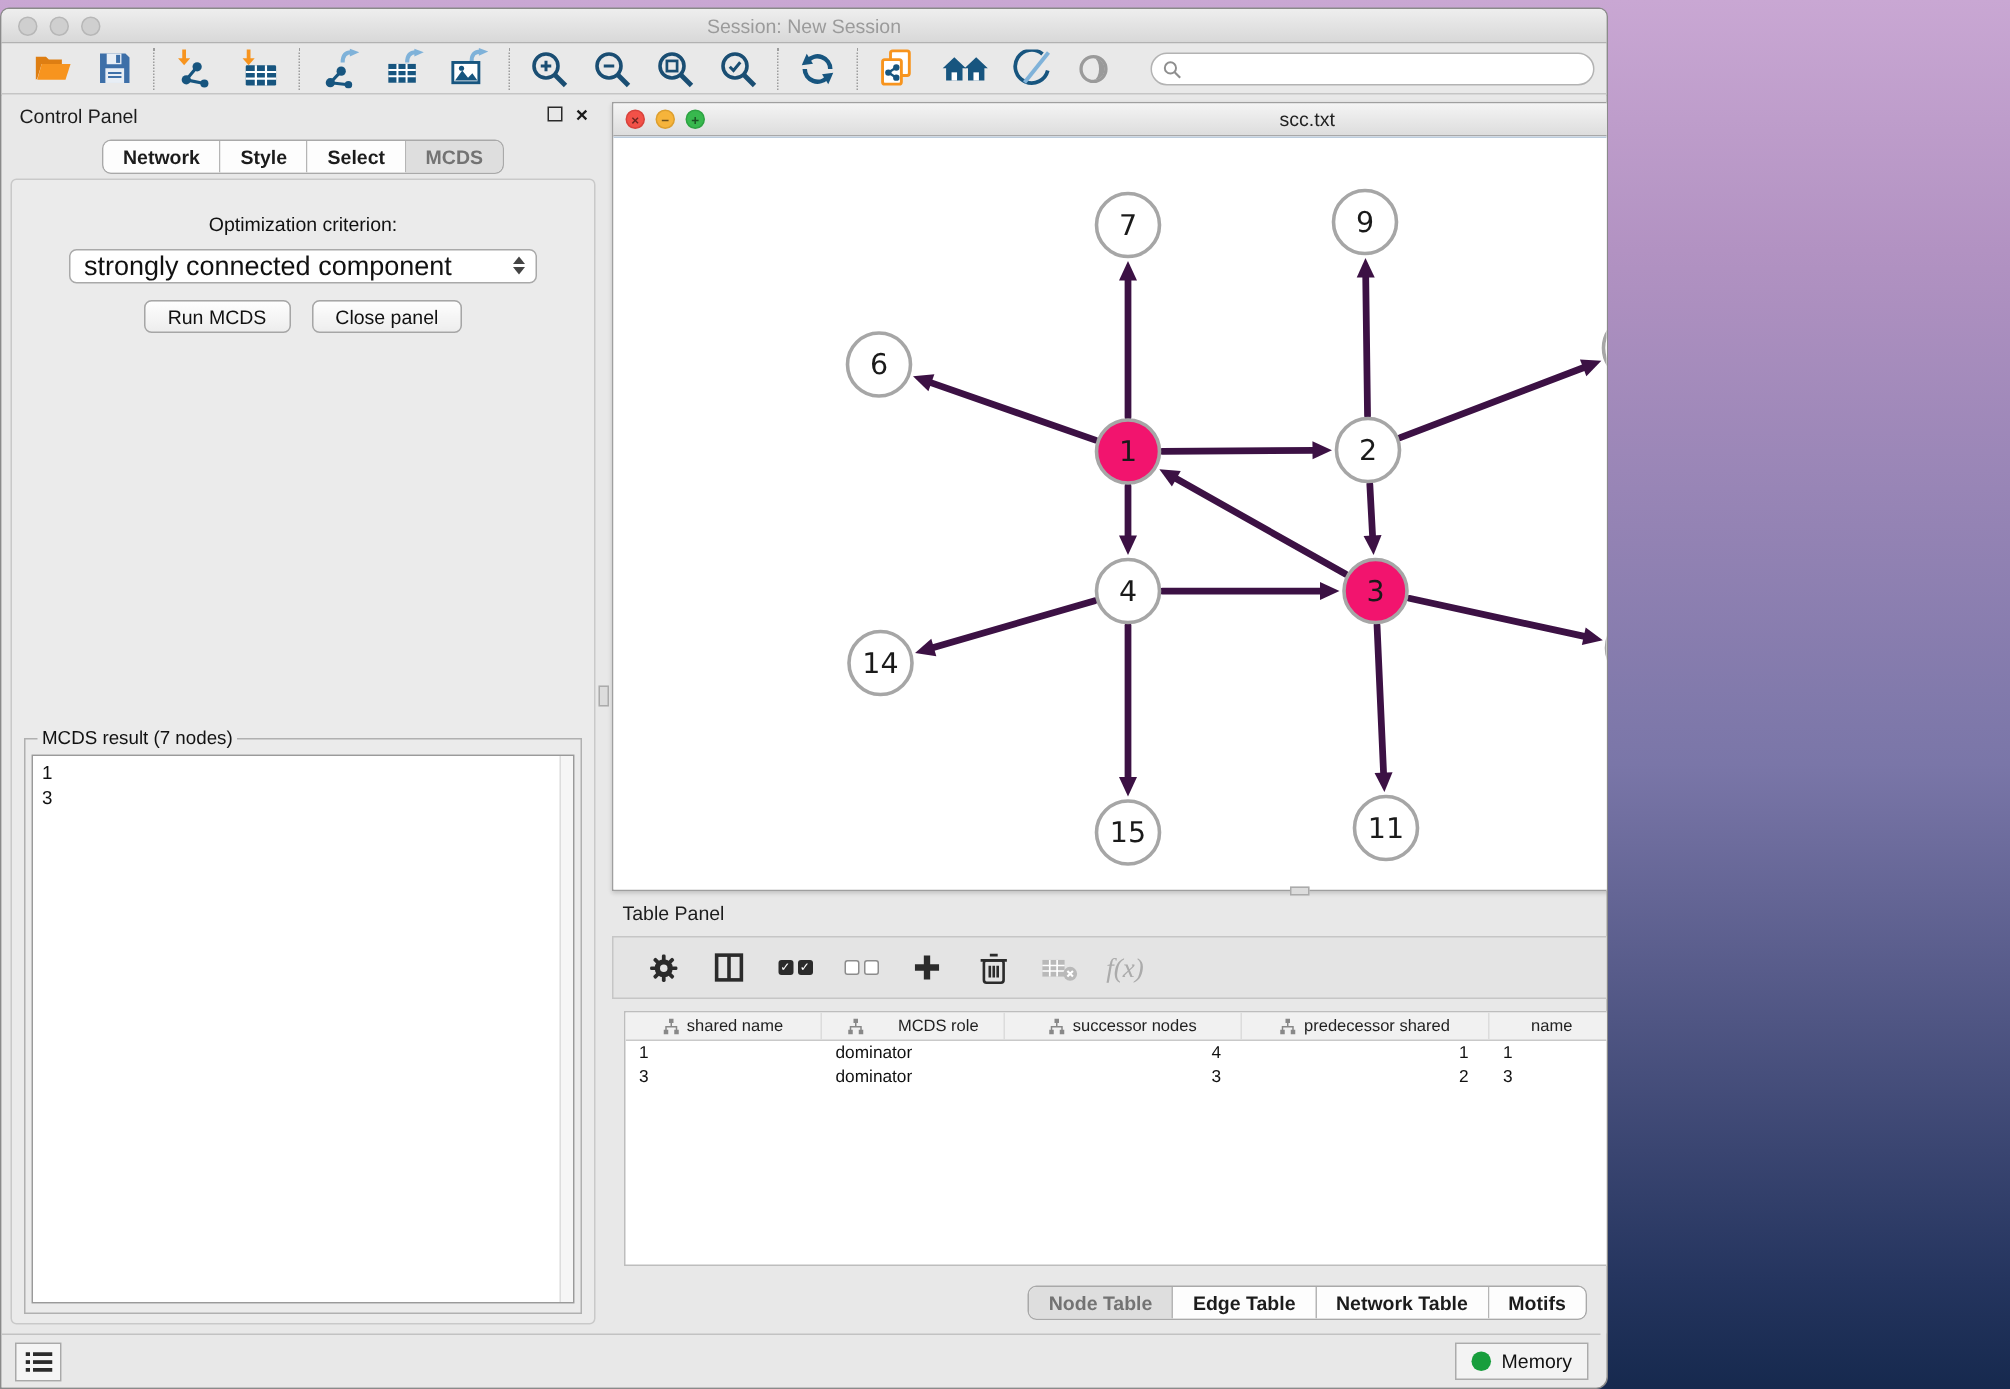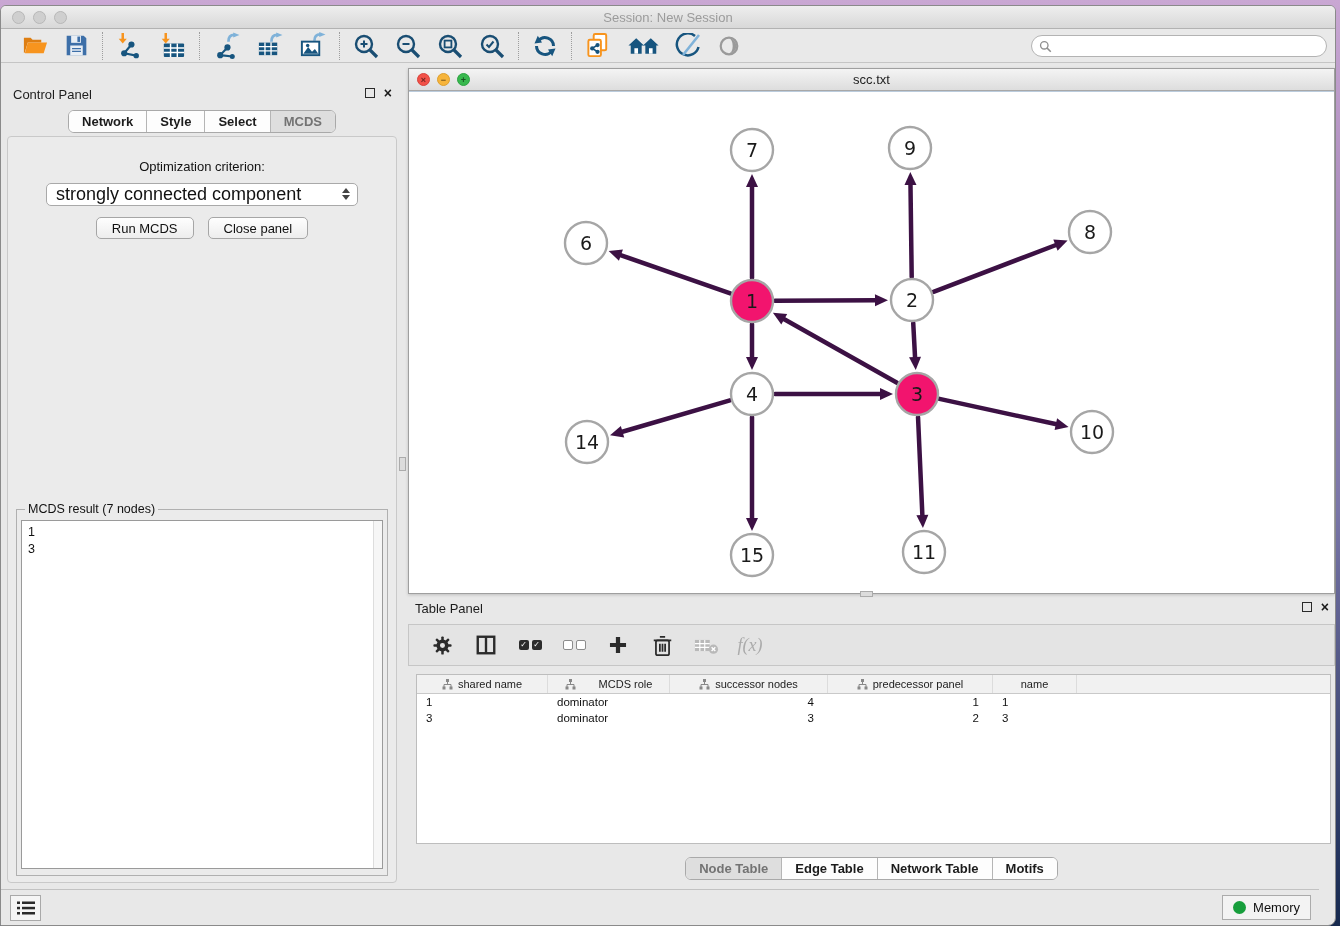--- a/index.html
+++ b/index.html
@@ -1,20 +1,20 @@
 <!DOCTYPE html>
 <html><head>
 <meta charset="utf-8">
 <style>
   * { margin:0; padding:0; box-sizing:border-box; }
   html,body { width:1340px; height:926px; overflow:hidden;
     font-family:"Liberation Sans", sans-serif; }
   .desktop { position:absolute; inset:0;
     background:linear-gradient(180deg,#c9a7d3 0%,#b292c2 18%,#7a76a8 55%,#25355f 92%,#16294e 100%); }
-  .app-window { position:absolute; left:0; top:5px; width:1336px; height:921px;
+  .app-window { position:absolute; left:0; top:5px; width:1072px; height:921px;
     background:#e8e8e8; border:1px solid #8a8a8a; border-radius:6px 6px 8px 0; overflow:hidden; }
 
   
   .titlebar { position:relative; height:23px;
     background:linear-gradient(#eeeeee,#d8d8d8); border-bottom:1px solid #b2b2b2; }
   .tl-group { position:absolute; left:11px; top:5px; display:flex; gap:8px; }
   .tl { width:13px; height:13px; border-radius:50%; background:#cfcfcf; border:1px solid #b7b7b7; }
   .tb-title { position:absolute; left:0; right:0; top:4px; text-align:center;
     font-size:13px; color:#9b9b9b; }
 
@@ -27,21 +27,21 @@
   .searchbox { position:absolute; right:8px; top:6px; width:296px; height:22px;
     background:#fff; border:1px solid #b3b3b3; border-radius:11px;
     display:flex; align-items:center; padding-left:7px; gap:5px; }
   .searchbox input { border:none; outline:none; flex:1; height:18px; font-size:12px;
     background:transparent; font-family:"Liberation Sans",sans-serif; }
 
   
   .main { position:absolute; top:58px; bottom:36px; left:0; right:0; background:#e8e8e8; }
 
   
-  .control-panel { position:absolute; left:5px; top:20px; width:392px; bottom:5px; }
+  .control-panel { position:absolute; left:5px; top:3px; width:392px; bottom:5px; }
   .panel-head { position:relative; height:20px; }
   .panel-title { position:absolute; left:7px; top:3px; font-size:13px; color:#1d1d1d; }
   .panel-btns { position:absolute; right:6px; top:4px; display:flex; gap:9px; align-items:center; }
   .float-ico { width:10px; height:10px; border:1.6px solid #2a2a2a; display:inline-block; }
   .close-ico { font-size:14px; font-weight:bold; color:#1a1a1a; line-height:10px; }
   .cp-tabs { position:absolute; top:26px; left:0; right:0; display:flex; justify-content:center; }
   .tabgroup { display:flex; border:1px solid #a9a9a9; border-radius:6px; overflow:hidden; background:#fff; }
   .cp-tab, .tp-tab { padding:3px 13px; font-size:13px; font-weight:bold; color:#1c1c1c;
     background:#fdfdfd; border-right:1px solid #b5b5b5; cursor:default; }
   .cp-tab:last-child, .tp-tab:last-child { border-right:none; }
@@ -107,21 +107,21 @@
   .tbl-head { display:flex; height:19px; background:#f1f1f1; border-bottom:1px solid #c9c9c9; }
   .th { display:flex; align-items:center; justify-content:center; gap:5px;
     font-size:11px; color:#222; border-right:1px solid #dcdcdc; height:100%; }
   .tr { display:flex; height:16px; align-items:center; }
   .td { font-size:11.5px; color:#111; height:100%; line-height:16px; }
   .td.left { text-align:left; padding-left:9px; }
   .td.right { text-align:right; padding-right:14px; }
   .tp-tabsbar { position:absolute; left:0; right:0; bottom:5px; display:flex; justify-content:center; }
 
   
-  .statusbar { position:absolute; left:0; right:16px; bottom:0; height:36px; background:#e8e8e8;
+  .statusbar { position:absolute; left:0; right:4px; bottom:0; height:36px; background:#e8e8e8;
     border-top:1px solid #c2c2c2; }
   .list-btn { position:absolute; left:9px; top:5px; width:31px; height:26px; background:#f5f5f5;
     border:1px solid #a9a9a9; display:flex; align-items:center; justify-content:center; }
   .memory-btn { position:absolute; right:8px; top:5px; height:25px; padding:0 10px;
     display:flex; align-items:center; gap:7px; background:#f3f3f3; border:1px solid #ababab; }
   .memory-dot { width:13px; height:13px; border-radius:50%; background:#179e3c; }
   .memory-btn span.lbl { font-size:13px; color:#111; }
 </style>
 </head>
 <body>
@@ -480,21 +480,21 @@
                 </svg>
                 <span>successor nodes</span>
               </div>
               <div class="th" style="width: 165px;">
                 <svg width="11" height="11" viewBox="0 0 11 11">
                   <path d="M5.5 2.5v3M2 8V5.5h7V8" stroke="#888" fill="none"></path>
                   <rect x="4" y="0" width="3" height="3" fill="#888"></rect>
                   <rect x="0.5" y="7.5" width="3" height="3" fill="#888"></rect>
                   <rect x="7.5" y="7.5" width="3" height="3" fill="#888"></rect>
                 </svg>
-                <span>predecessor panel</span>
+                <span>predecessor shared</span>
               </div>
               <div class="th" style="width: 84px;">
                 <span>name</span>
               </div>
             </div>
         <div id="tbl-body">
               <div class="tr">
                 <div class="td left" style="width: 131px;">1</div>
                 <div class="td left" style="width: 122px;">dominator</div>
                 <div class="td right" style="width: 158px;">4</div>

